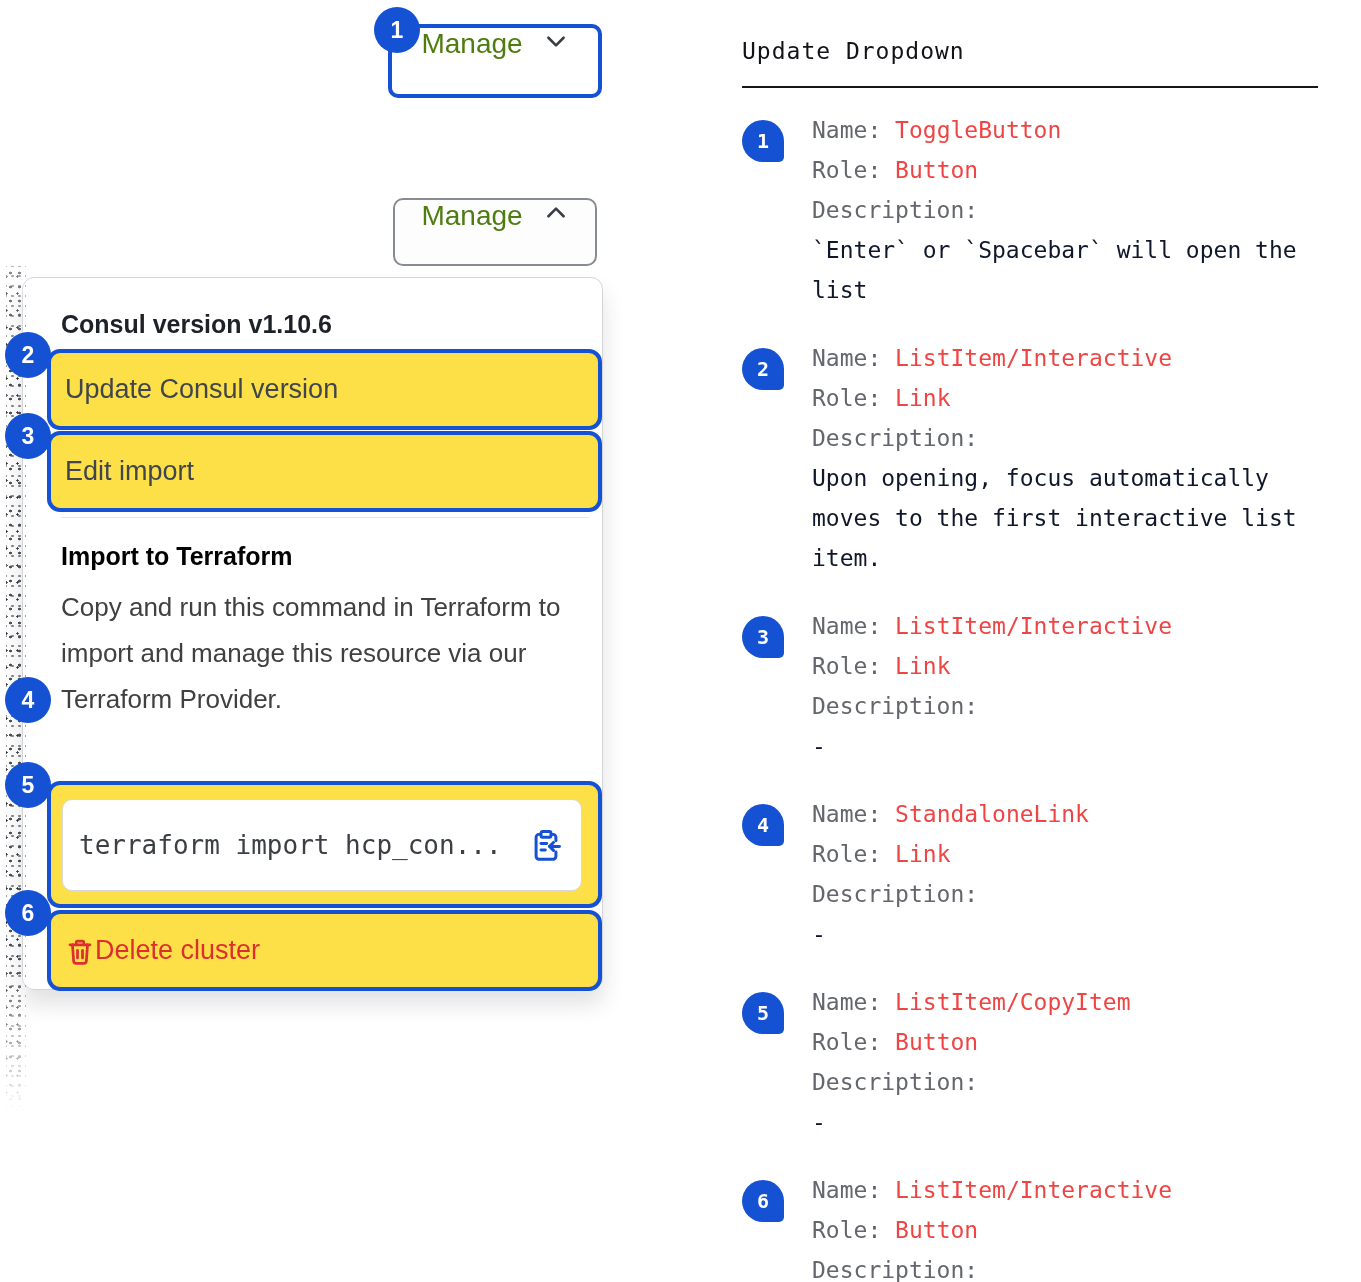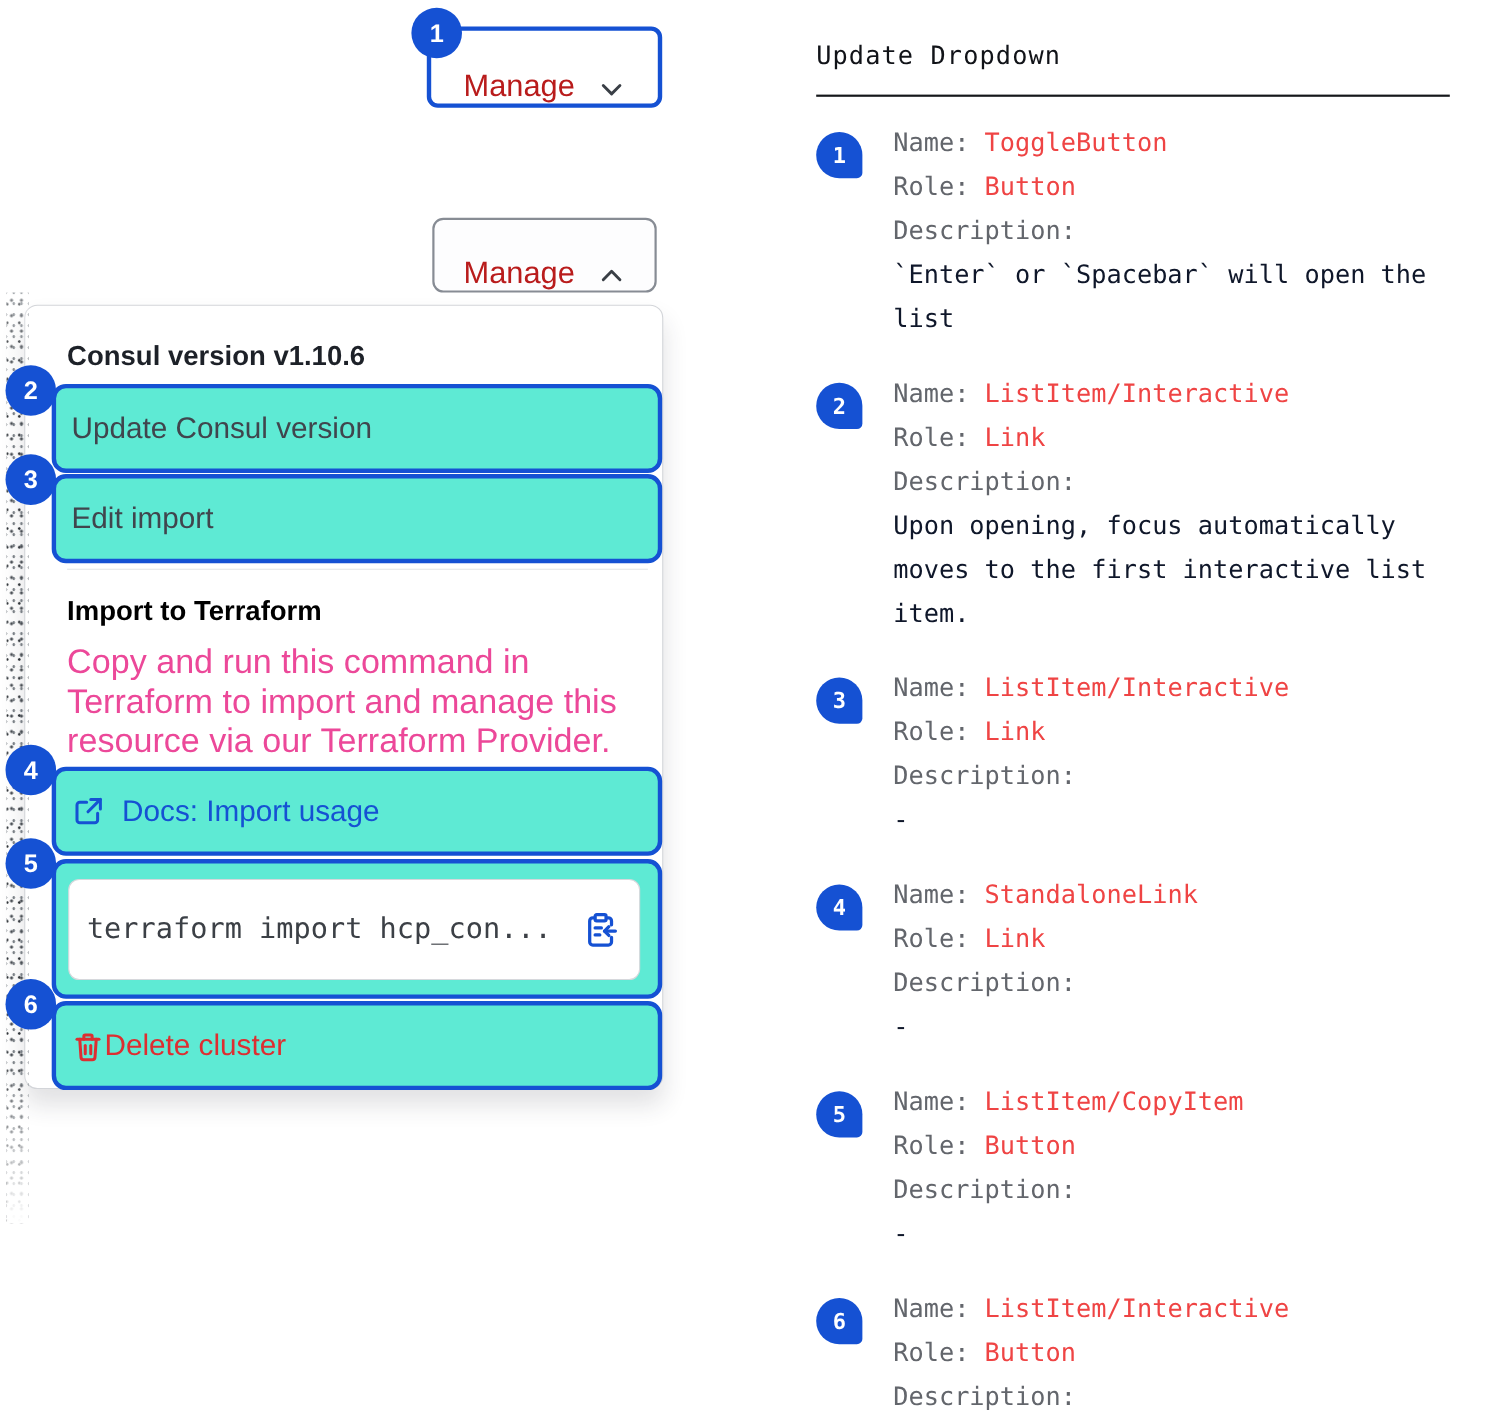--- a/index.html
+++ b/index.html
@@ -34,47 +34,47 @@
   .badge-bubble {
     flex:0 0 auto; width:42px; height:42px;
     border-radius:21px 21px 5px 21px;
     background:#1551d3; color:#fff; font-weight:bold; font-size:20px;
     display:flex; align-items:center; justify-content:center;
     margin-top:2px;
   }
 
   
   .manage-btn {
-    position:absolute; display:flex; align-items:flex-end; justify-content:center;
-    gap:20px; background:#ffffff; color:#b91c1c; font-size:28px; font-weight:500;
+    position:absolute; display:flex; align-items:flex-start; justify-content:center;
+    gap:20px; background:#ffffff; color:#4d7c0f; font-size:28px; font-weight:500;
     border-radius:10px; cursor:pointer;
   }
   .manage-btn.focused { left:388px; top:24px; width:214px; height:74px; border:4px solid #1551d3; }
   .manage-btn.open    { left:393px; top:198px; width:204px; height:68px; border:2px solid #878c94; background:#fdfdfe; }
   .chev { width:26px; height:26px; display:block; }
 
   
   .dropdown-panel {
     position:absolute; left:22px; top:277px; width:581px; height:713px;
     background:#fff; border:1px solid #d3d5d9; border-radius:12px;
     box-shadow:0 14px 22px rgba(40,45,55,.14); z-index:4;
   }
   .dd-header {
     position:absolute; left:38px; top:32px; font-size:25px; font-weight:bold; color:#1d2128;
   }
   .outline-item {
     position:absolute; left:24px; width:555px; height:81px;
-    border:4px solid #1551d3; border-radius:13px; background:#5eead4;
+    border:4px solid #1551d3; border-radius:13px; background:#fde047;
     display:flex; align-items:center; padding-left:14px; gap:18px;
   }
   .dd-item-label { font-size:27px; color:#40454d; }
   .dd-divider { position:absolute; left:38px; width:528px; height:1px; background:#e4e6e9; }
   .dd-section-title { position:absolute; left:38px; font-size:25px; font-weight:bold; color:#000000; }
   .dd-section-desc {
-    position:absolute; left:38px; width:510px; font-size:31px; line-height:36px; color:#ec4899;
+    position:absolute; left:38px; width:510px; font-size:26px; line-height:46px; color:#404040;
   }
   .docs-link { display:flex; align-items:center; gap:16px; color:#1551d3; font-size:27px; font-weight:500; cursor:pointer; }
   .code-field {
     margin-left:11px; width:520px; height:92px;
     border:1px solid #d6d8dc; border-radius:10px; background:#fff;
     display:flex; align-items:center; justify-content:space-between;
     padding:0 18px 0 16px;
   }
   .code-text { font-family:"DejaVu Sans Mono", monospace; font-size:26px; color:#3c4046; white-space:nowrap; }
   .delete-item { display:flex; align-items:center; color:#dd2e31; font-size:27px; font-weight:500; cursor:pointer;text-align:right; }
@@ -127,30 +127,20 @@
 
     <div class="outline-item" style="top:153px;">
       <span class="dd-item-label">Edit import</span>
     </div>
 
     <div class="dd-divider" style="top:239px;"></div>
 
     <div class="dd-section-title" style="top:264px;">Import to Terraform</div>
     <div class="dd-section-desc" style="top:306px;">Copy and run this command in Terraform to import and manage this resource via our Terraform Provider.</div>
 
-    <div class="outline-item" style="top:419px;">
-      <span class="docs-link">
-        <svg class="icon-24" viewBox="0 0 24 24" fill="none" stroke="#1551d3" stroke-width="2.2" stroke-linecap="round" stroke-linejoin="round">
-          <path d="M19 13v5a2 2 0 0 1-2 2H6a2 2 0 0 1-2-2V7a2 2 0 0 1 2-2h5"></path>
-          <path d="M14 3h7v7"></path>
-          <path d="M21 3l-9 9"></path>
-        </svg>
-        <span>Docs: Import usage</span>
-      </span>
-    </div>
 
     <div class="outline-item" style="top:503px; height:127px; padding-left:0;">
       <div class="code-field">
         <span class="code-text">terraform import hcp_con...</span>
         <svg class="icon-34" viewBox="0 0 24 24" fill="none" stroke="#1551d3" stroke-width="2.1" stroke-linecap="round" stroke-linejoin="round">
           <path d="M16.5 4.5H17a2 2 0 0 1 2 2V9"></path>
           <path d="M19 17v3a2 2 0 0 1-2 2H7a2 2 0 0 1-2-2V6.5a2 2 0 0 1 2-2h.5"></path>
           <rect x="8.5" y="2.5" width="7" height="4" rx="1"></rect>
           <path d="M8.5 11h4"></path>
           <path d="M8.5 15.5h3"></path>

